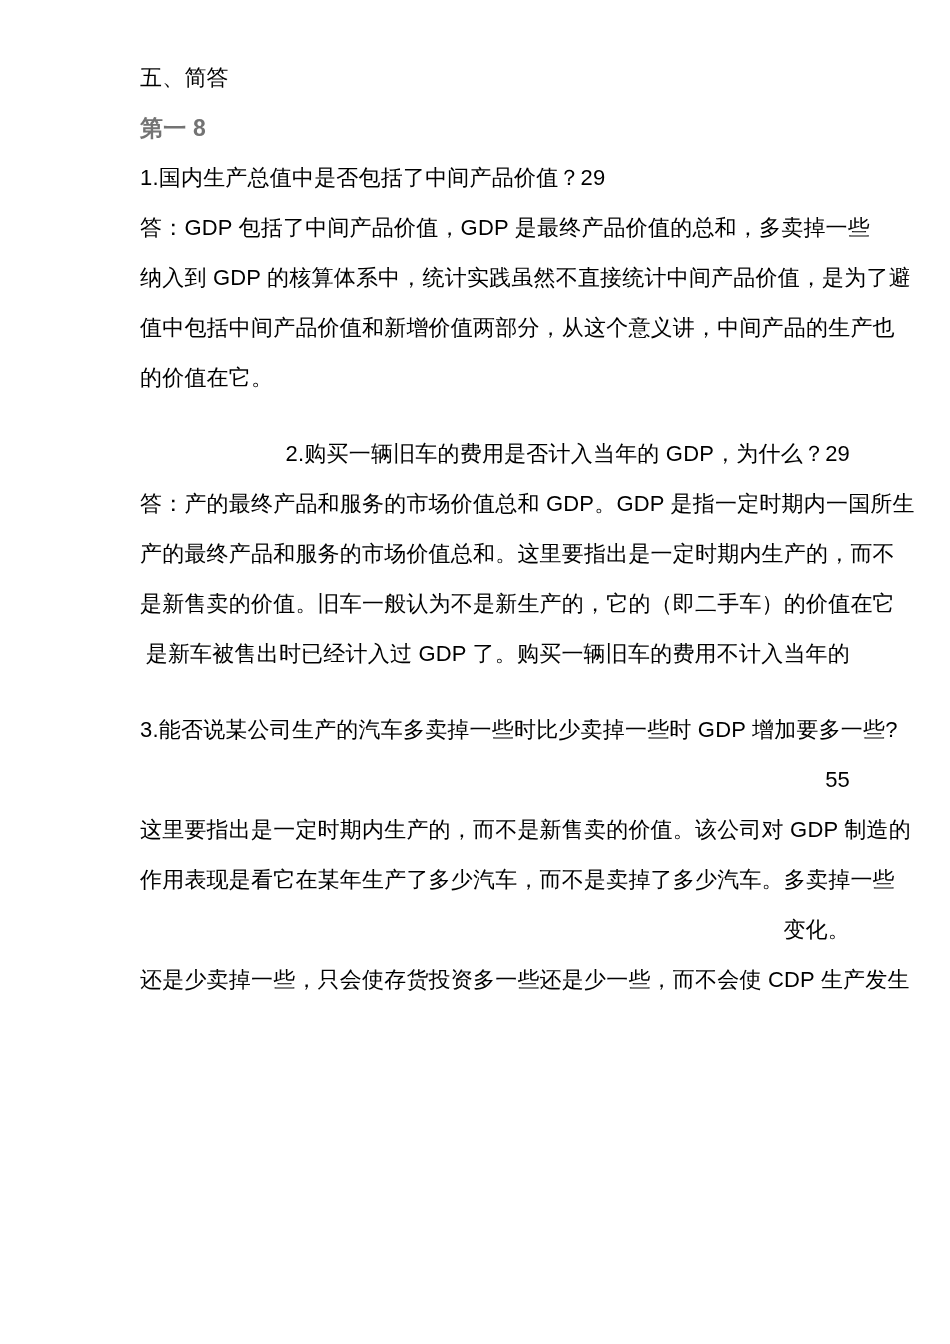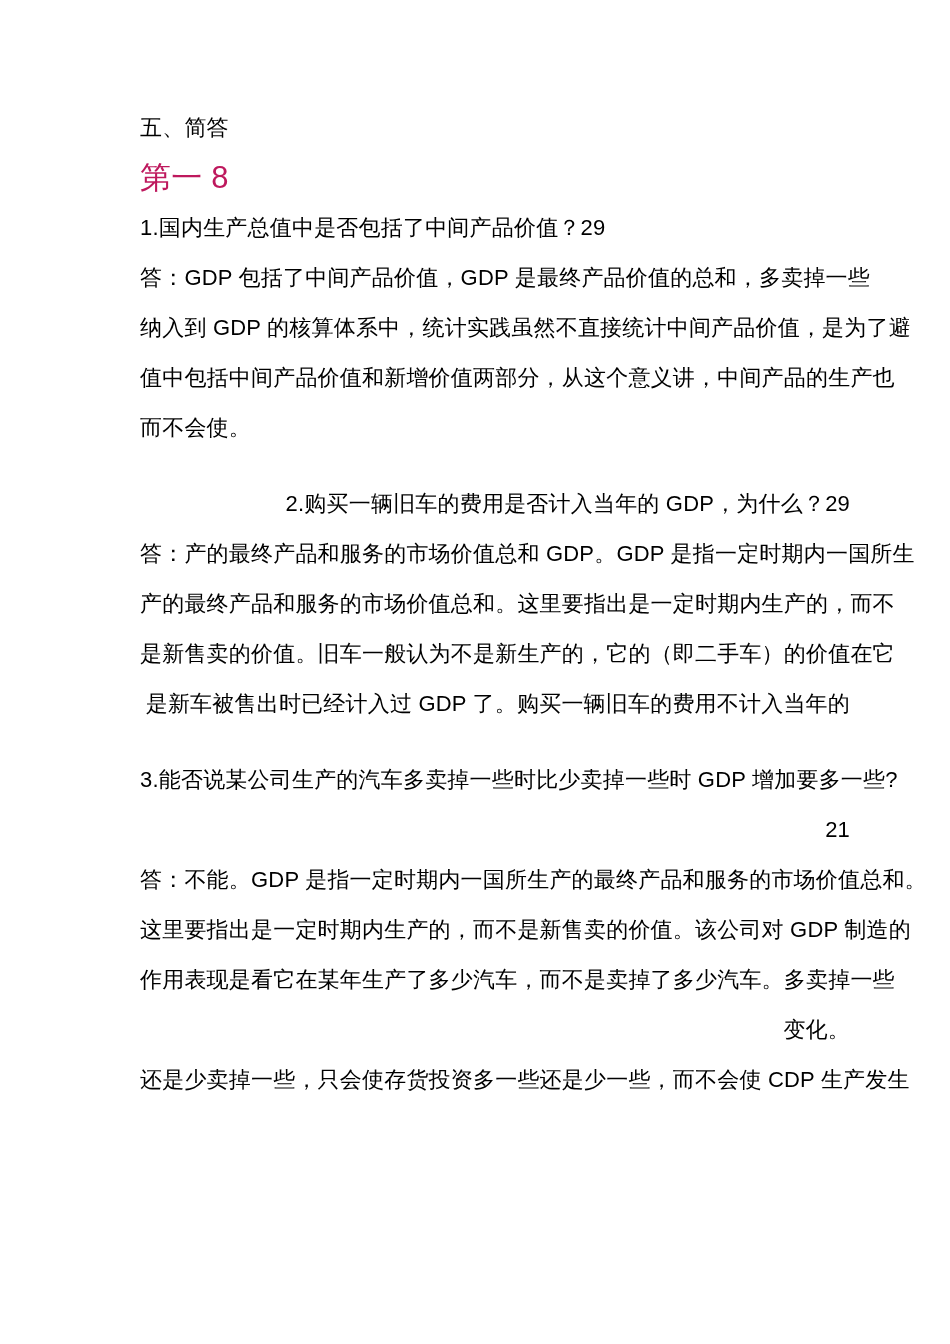--- a/index.html
+++ b/index.html
@@ -11,72 +11,71 @@
     width: 950px;
     height: 1344px;
     overflow: hidden;
     font-family: "Liberation Sans", "DejaVu Sans", sans-serif;
     color: #000000;
   }
   .page {
     box-sizing: border-box;
     width: 950px;
     height: 1344px;
-    padding: 103px 100px 0 140px;
+    padding: 53px 100px 0 140px;
     background: #ffffff;
   }
   .line {
     margin: 0;
     font-size: 22px;
     line-height: 50px;
     letter-spacing: 0.2px;
     white-space: nowrap;
     color: #000000;
   }
   .section-heading {
     font-weight: 400;
   }
   .chapter-label {
-    font-weight: 400;
-    font-size: 31px;
-    color: #be185d;
+    font-weight: 700;
+    font-size: 23px;
+    color: #737373;
   }
   .qa-block.spaced {
     margin-top: 26px;
     text-align: right;
   }
 </style>
 </head>
 <body>
 
 <div class="page">
 
   <p class="line section-heading">五、简答</p>
 
   <p class="line chapter-label">第一 8</p>
 
   <div class="qa-block">
     <p class="line">1.国内生产总值中是否包括了中间产品价值？29</p>
     <p class="line">答：GDP 包括了中间产品价值，GDP 是最终产品价值的总和，多卖掉一些</p>
     <p class="line">纳入到 GDP 的核算体系中，统计实践虽然不直接统计中间产品价值，是为了避</p>
     <p class="line">值中包括中间产品价值和新增价值两部分，从这个意义讲，中间产品的生产也</p>
-    <p class="line">而不会使。</p>
+    <p class="line">的价值在它。</p>
   </div>
 
   <div class="qa-block spaced">
     <p class="line">2.购买一辆旧车的费用是否计入当年的 GDP，为什么？29</p>
     <p class="line">答：产的最终产品和服务的市场价值总和 GDP。GDP 是指一定时期内一国所生</p>
     <p class="line">产的最终产品和服务的市场价值总和。这里要指出是一定时期内生产的，而不</p>
     <p class="line">是新售卖的价值。旧车一般认为不是新生产的，它的（即二手车）的价值在它</p>
     <p class="line">是新车被售出时已经计入过 GDP 了。购买一辆旧车的费用不计入当年的</p>
   </div>
 
   <div class="qa-block spaced">
     <p class="line">3.能否说某公司生产的汽车多卖掉一些时比少卖掉一些时 GDP 增加要多一些?</p>
-    <p class="line">21</p>
-    <p class="line">答：不能。GDP 是指一定时期内一国所生产的最终产品和服务的市场价值总和。</p>
+    <p class="line">55</p>
     <p class="line">这里要指出是一定时期内生产的，而不是新售卖的价值。该公司对 GDP 制造的</p>
     <p class="line">作用表现是看它在某年生产了多少汽车，而不是卖掉了多少汽车。多卖掉一些</p>
     <p class="line">变化。</p>
     <p class="line">还是少卖掉一些，只会使存货投资多一些还是少一些，而不会使 CDP 生产发生</p>
   </div>
 
 </div>
 
 </body></html>

